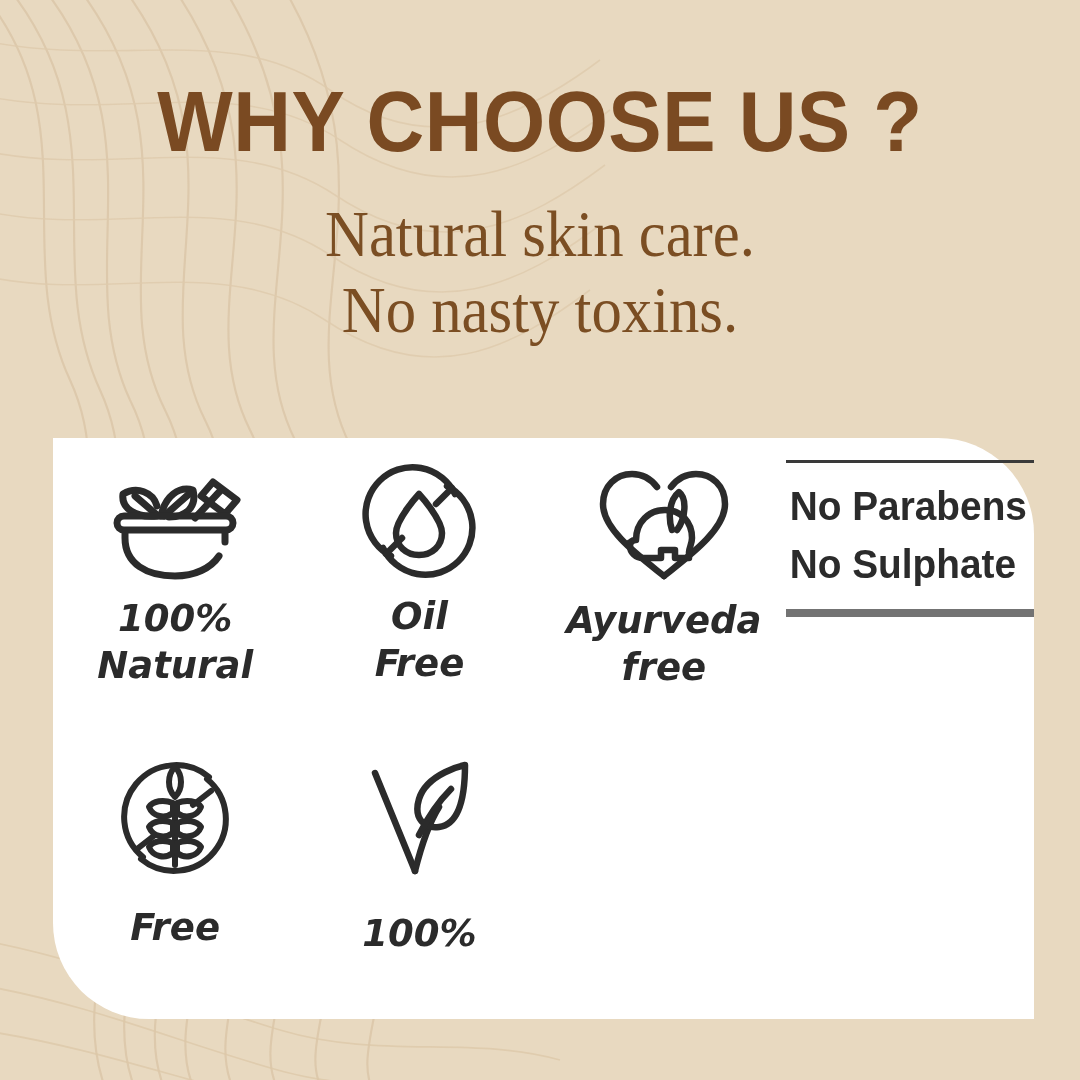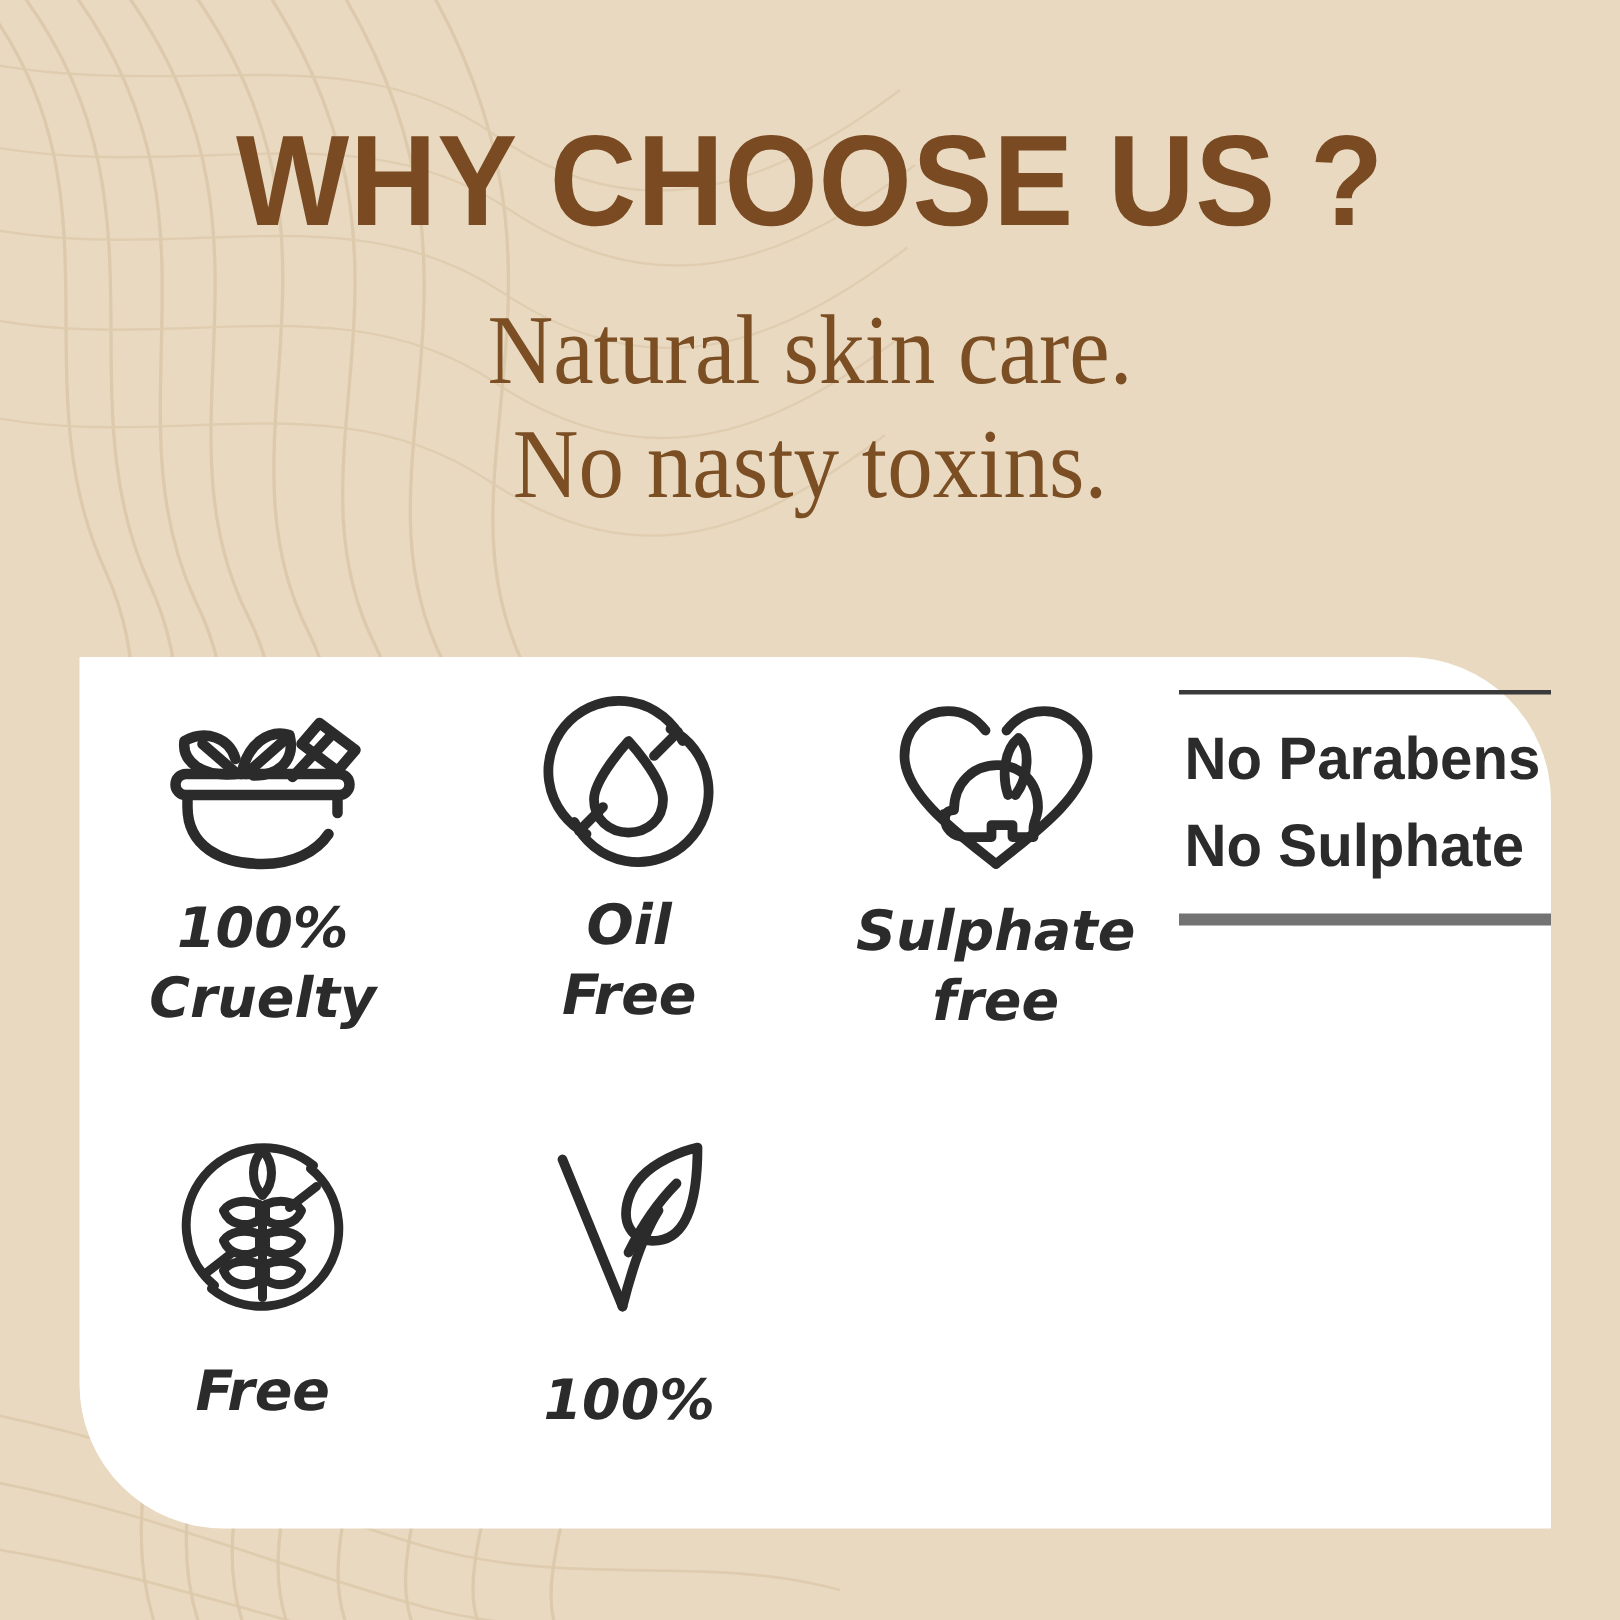--- a/index.html
+++ b/index.html
@@ -212,21 +212,21 @@
             <path d="M118,20 L142,38 L130,52 L106,34 Z"></path>
 
             <rect x="22" y="54" width="116" height="14" rx="7"></rect>
 
             <path d="M30,70 L30,76 C30,102 52,114 80,114 C100,114 116,106 124,94"></path>
             <path d="M130,70 L130,80"></path>
           </svg>
         </div>
         <div class="feature-label">
           <span class="lbl-line">100%</span>
-          <span class="lbl-line">Cruelty</span>
+          <span class="lbl-line">Natural</span>
         </div>
       </div>
 
       <div class="feature-cell row1 cell-oil">
         <div class="icon-box">
           <svg width="118" height="118" viewBox="0 0 118 118" fill="none" stroke="#2b2b2b" stroke-width="6.5" stroke-linecap="round" stroke-linejoin="round">
 
             <path d="M31,94 A47,47 0 1 1 95,32"></path>
             <path d="M87,24 A47,47 0 1 1 23,86"></path>
 
@@ -250,21 +250,21 @@
             <path d="M75,114 C100,94 136,68 136,42 C136,24 123,12 107,12 C96,12 88,17 82,25"></path>
 
             <path d="M83,68 C79,56 80,38 90,30 C98,36 97,56 88,68"></path>
 
             <path d="M47,78 C47,60 60,48 76,48 C92,48 103,60 103,76 C103,82 100,86 100,90 L100,96 L86,96 L86,88 L72,88 L72,96 L54,96 C46,96 41,90 41,84 C41,80 43,78 47,78 Z"></path>
 
             <circle cx="40" cy="80" r="2.5" fill="#2b2b2b" stroke="none"></circle>
           </svg>
         </div>
         <div class="feature-label">
-          <span class="lbl-line">Sulphate</span>
+          <span class="lbl-line">Ayurveda</span>
           <span class="lbl-line">free</span>
         </div>
       </div>
 
       <div class="feature-cell row2 cell-free-from">
         <div id="free-from-block">
           <span class="free-from-line">No Parabens</span>
           <span class="free-from-line">No Sulphate</span>
         </div>
       </div>

